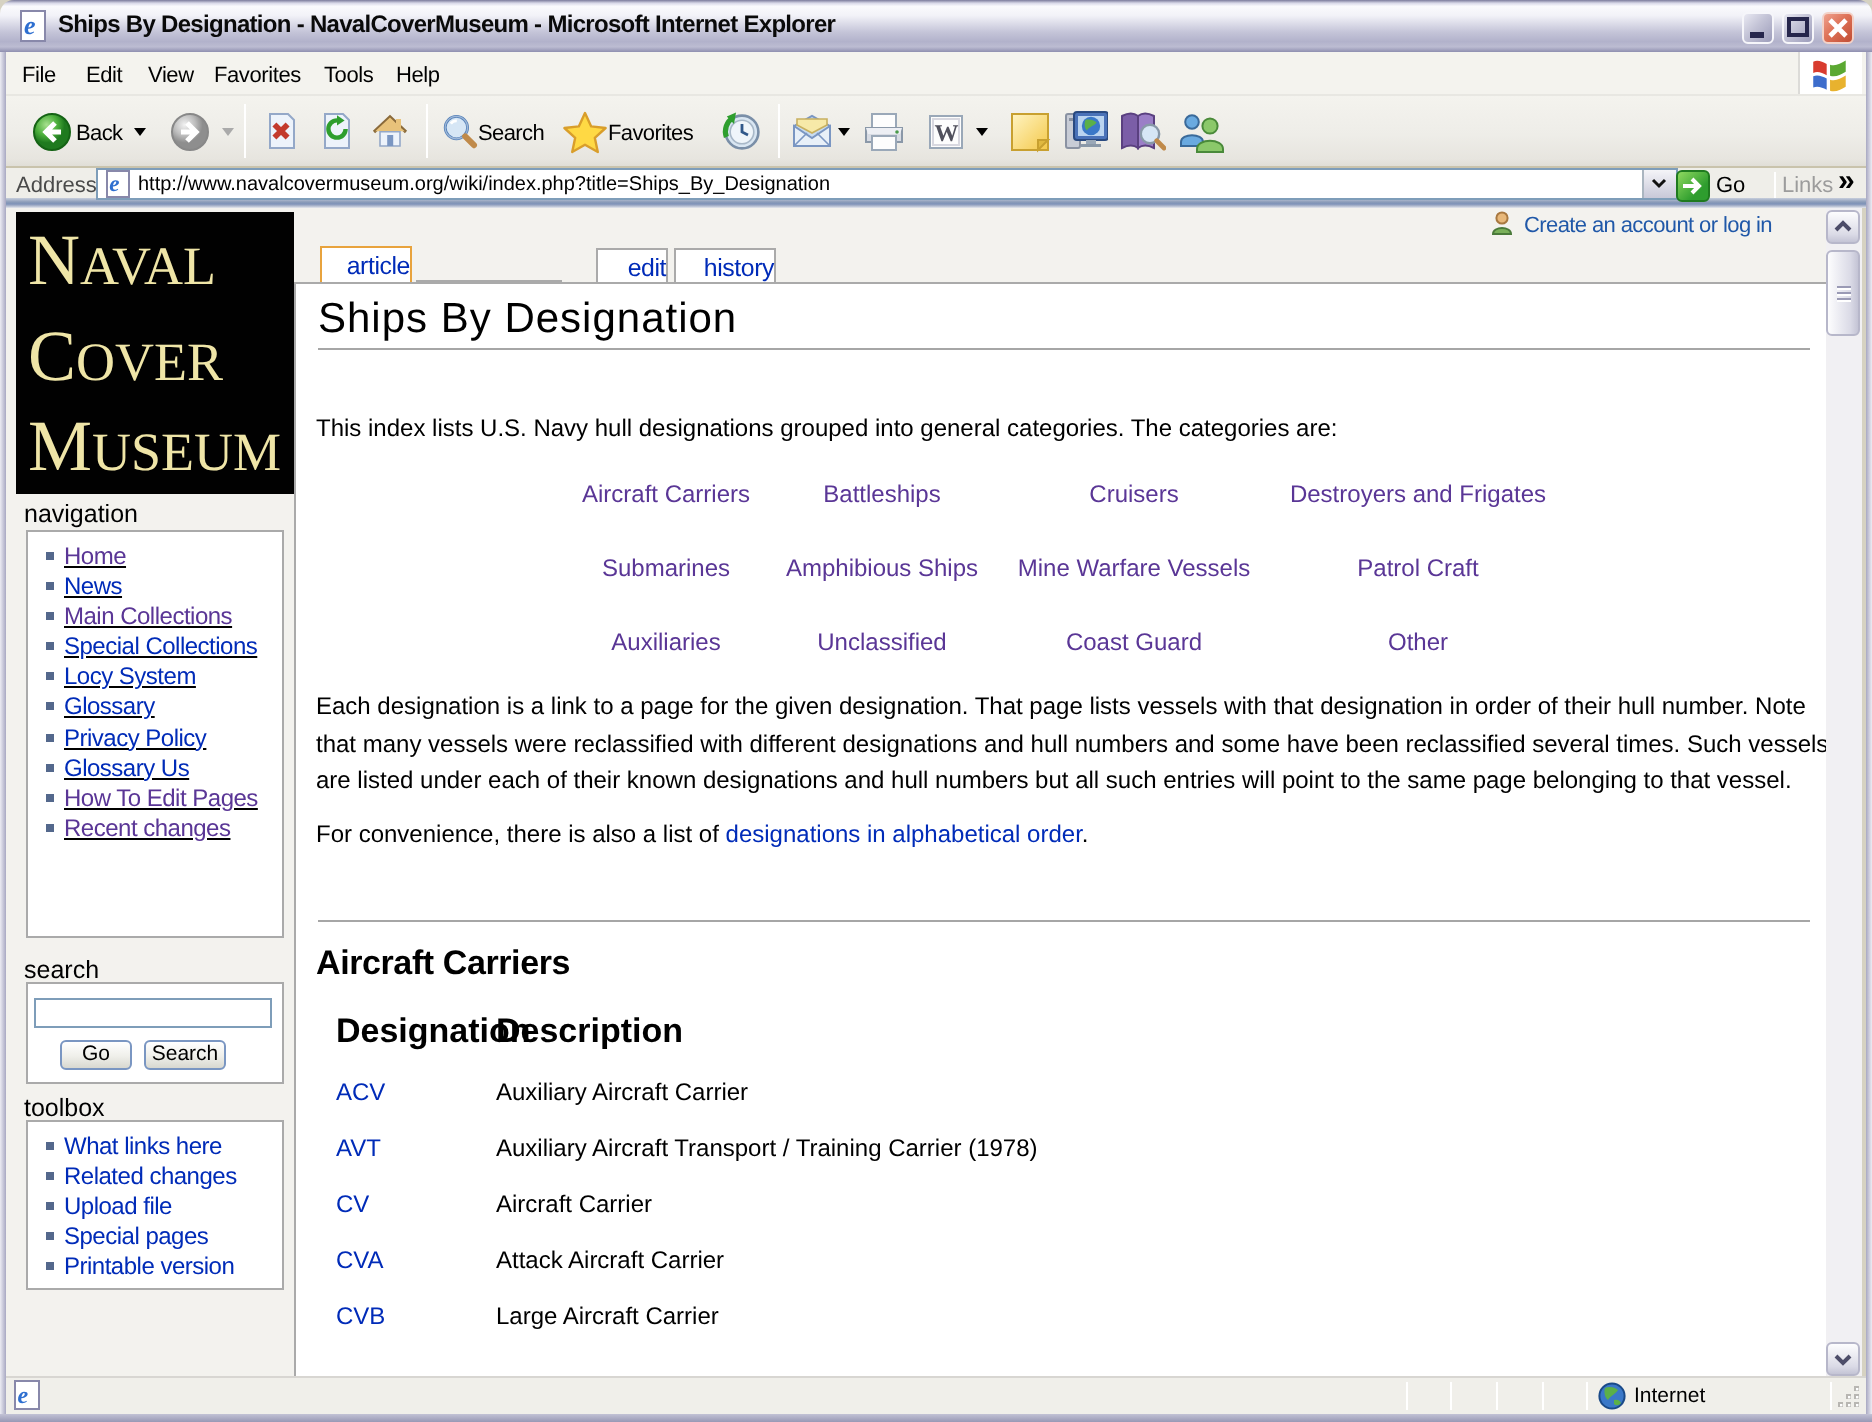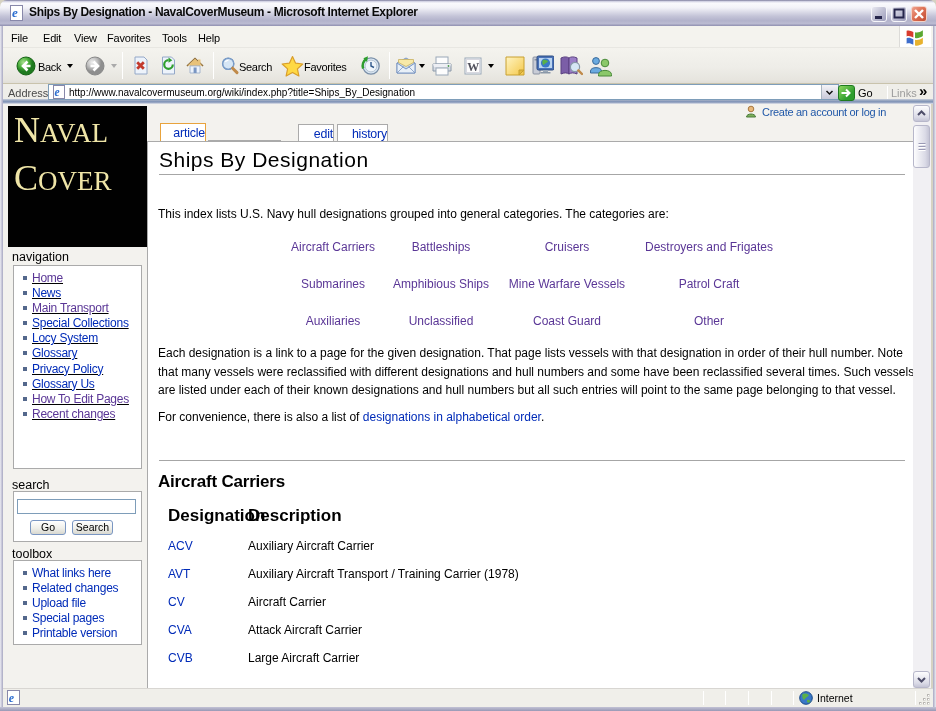--- a/index.html
+++ b/index.html
@@ -322,28 +322,29 @@
     <div id="go-label" class="abs">Go</div>
     <div id="links-sep" class="abs"></div>
     <div id="links-label" class="abs">Links</div>
     <div id="chev" class="abs">»</div>
   </div>
 
   <div id="page" class="abs">
     <div id="logo">
       <div class="lgl" style="top:3px;"><span class="lg-big">N</span><span class="lg-sm">AVAL</span></div>
       <div class="lgl" style="top:51px;"><span class="lg-big">C</span><span class="lg-sm">OVER</span></div>
+      <div class="lgl" style="top:96px;"><span class="lg-big">M</span><span class="lg-sm">USEUM</span></div>
     </div>
 
     <div class="side-h" style="top:146px;">navigation</div>
     <div class="side-box" style="top:161px; height:204px;text-decoration:underline;">
       <ul>
         <li><a class="lv" href="#a">Home</a></li>
         <li><a class="lb" href="#a">News</a></li>
-        <li><a class="lv" href="#a">Main Transport</a></li>
+        <li><a class="lv" href="#a">Main Collections</a></li>
         <li><a class="lb" href="#a">Special Collections</a></li>
         <li><a class="lb" href="#a">Locy System</a></li>
         <li><a class="lb" href="#a">Glossary</a></li>
         <li><a class="lb" href="#a">Privacy Policy</a></li>
         <li><a class="lb" href="#a">Glossary Us</a></li>
         <li><a class="lv" href="#a">How To Edit Pages</a></li>
         <li><a class="lv" href="#a">Recent changes</a></li>
       </ul>
     </div>
 

